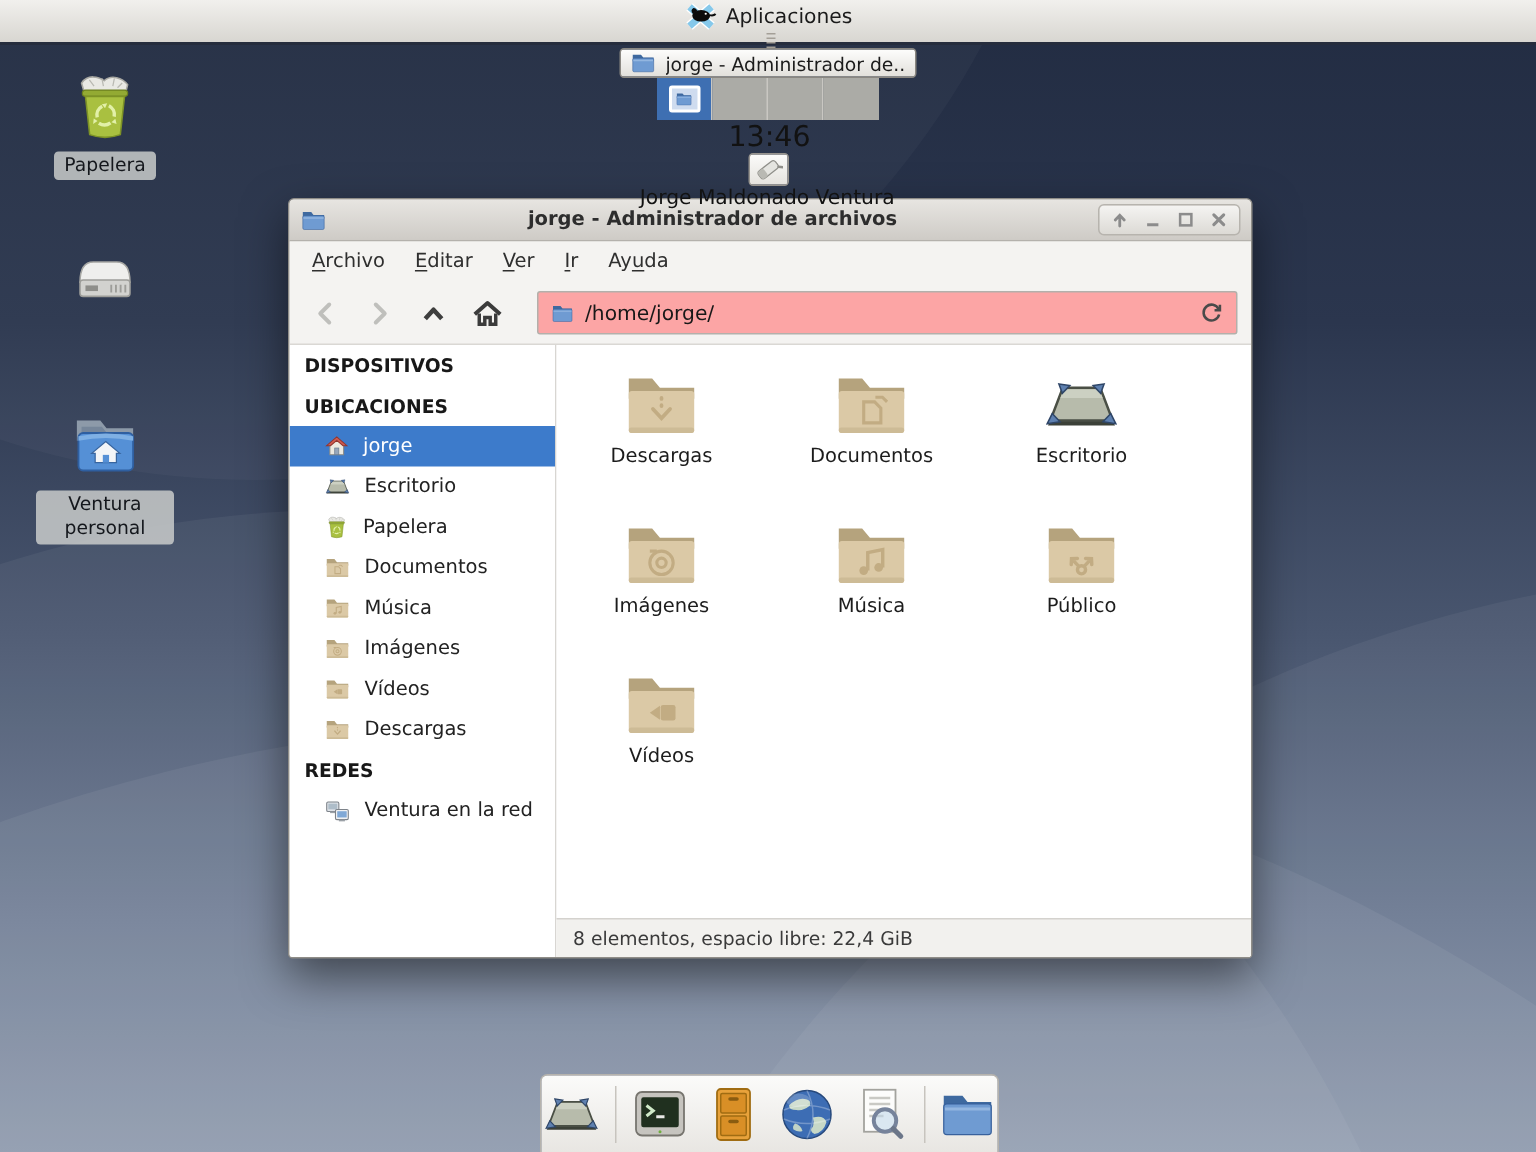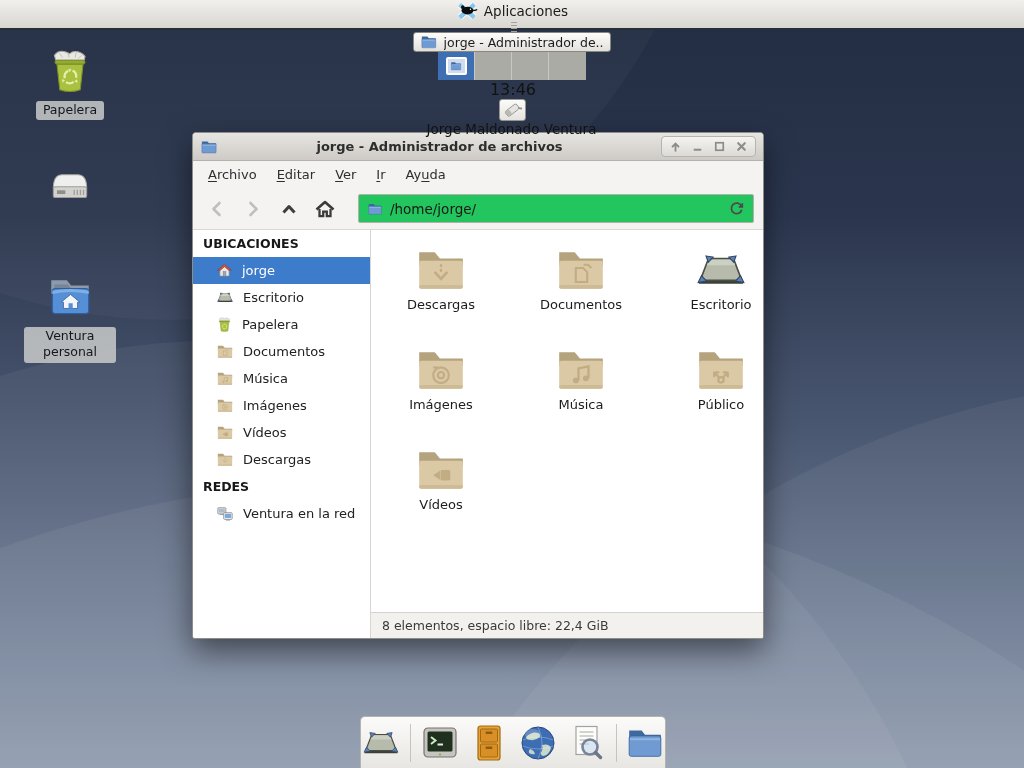--- a/index.html
+++ b/index.html
@@ -27,53 +27,53 @@
     background:linear-gradient(#fdfdfc,#e2e0db); border:1px solid #8a8781; border-radius:3px;
     font-size:12.5px; color:#1b1b1b; }
   .task-label { white-space:nowrap; overflow:hidden; }
   .p-spacer { flex:1; }
   .pager { display:flex; height:28px; }
   .ws { width:37px; height:28px; background:#ababa6; border-right:1px solid #c9c7c2; }
   .ws:last-child { border-right:none; }
   .ws.active { background:#3e6fb2; display:flex; align-items:center; justify-content:center; }
   .ws-mini { width:21px; height:18px; background:#cfdcef; border:2px solid #fff; border-radius:2px;
     display:flex; align-items:center; justify-content:center; }
-  .clock { font-size:16px; color:#121212; margin:0 10px 0 12px; }
+  .clock { font-size:19px; color:#121212; margin:0 10px 0 12px; }
   .session-btn { width:27px; height:25px; border:1px solid #97948e; border-radius:3px;
     background:linear-gradient(#fbfbfa,#e5e3de); display:flex; align-items:center; justify-content:center; }
   .user-name { font-size:13.5px; color:#121212; margin:0 8px 0 7px; white-space:nowrap; }
 
   
   .desk-icon { position:absolute; width:96px; display:flex; flex-direction:column; align-items:center; z-index:5; }
   #di-trash { left:22px; top:46px; }
   #di-fs    { left:22px; top:158px; }
   #di-home  { left:22px; top:272px; }
   .desk-label { margin-top:5px; background:rgba(201,203,202,0.85); border-radius:3px; padding:1px 7px 2px;
     font-size:12.5px; color:#14171c; text-align:center; line-height:1.3; max-width:92px; }
 
   
-  .window { position:absolute; left:192px; top:132px; width:572px; height:507px; z-index:20;
+  .window { position:absolute; left:192px; top:132px; width:643px; height:507px; z-index:20;
     background:#f4f3f1; border:1px solid #8f8d88; border-radius:4px 4px 3px 3px; overflow:hidden;
     box-shadow:0 12px 30px rgba(0,0,0,0.5); display:flex; flex-direction:column; }
   .titlebar { height:28px; background:linear-gradient(#e7e5e1,#cecbc6); border-bottom:1px solid #b4b1ac;
     display:flex; align-items:center; padding:0 7px; gap:6px; }
   .win-title { flex:1; text-align:center; font-weight:bold; font-size:13px; color:#2d2d2d;
     white-space:nowrap; overflow:hidden; }
   .controls { display:flex; align-items:center; gap:3px; height:21px; padding:0 4px;
     border:1px solid #b7b4ae; border-radius:4px; background:linear-gradient(#f5f4f2,#dcdad5); }
   .ctrl { width:19px; height:17px; display:flex; align-items:center; justify-content:center; }
 
   .menubar { height:27px; background:#f4f3f1; display:flex; align-items:center; padding-left:5px;
     font-size:13px; color:#2f2f2f; }
   .menu-item { padding:4px 10px; }
 
   .toolbar { height:42px; background:#f4f3f1; border-bottom:1px solid #dad8d4;
     display:flex; align-items:center; padding:0 9px; }
   .tbtn { width:30px; height:30px; display:flex; align-items:center; justify-content:center; margin-right:6px; }
-  .pathbar { flex:1; height:29px; background:#22c55e; border:1px solid #b3b0ab; border-radius:2px;
+  .pathbar { flex:1; height:29px; background:#fca5a5; border:1px solid #b3b0ab; border-radius:2px;
     display:flex; align-items:center; padding:0 8px; gap:7px; margin-left:12px; }
   .path-text { flex:1; font-size:13.5px; color:#181818; }
 
   .win-body { flex:1; display:flex; min-height:0; }
   .sidebar { width:178px; background:#fff; border-right:1px solid #d8d6d2; overflow:hidden; }
   .side-header { height:27px; display:flex; align-items:center; padding-left:10px;
     font-weight:bold; font-size:12.5px; color:#181818; }
   .side-item { height:27px; display:flex; align-items:center; padding-left:23px; gap:9px;
     font-size:13px; color:#222; white-space:nowrap; }
   .side-item.selected { background:#3d7bcb; color:#fff; }
@@ -405,20 +405,21 @@
       <svg width="17" height="17" viewBox="0 0 20 20">
         <path d="M15.8 7.2 A6.2 6.2 0 1 0 16.2 11.4" stroke="#4a4a4a" stroke-width="2" fill="none"></path>
         <path d="M16.8 3.8 V8 H12.6" stroke="#4a4a4a" stroke-width="2" fill="none"></path>
         </svg>
     </div>
   </div>
 
   <div class="win-body">
 
     <div class="sidebar">
+      <div class="side-header">DISPOSITIVOS</div>
       <div class="side-header">UBICACIONES</div>
       <div class="side-item selected">
         <svg width="17" height="17">
             <use href="#s-home20"></use>
           </svg>
         <span>jorge</span>
       </div>
       <div class="side-item">
         <svg width="18" height="15">
             <use href="#s-desktop"></use>

